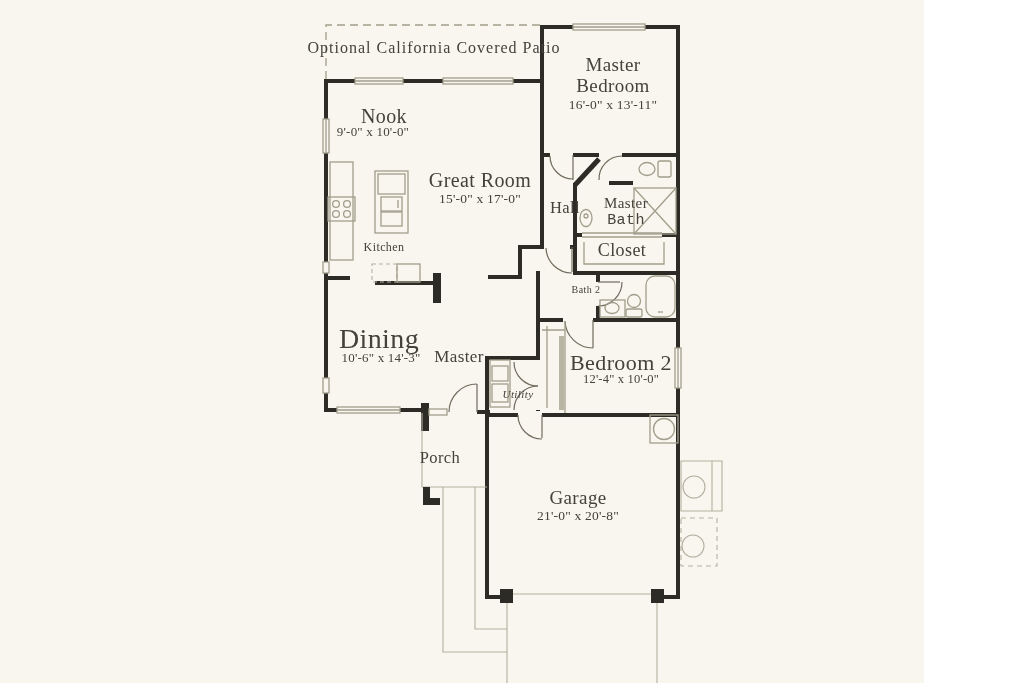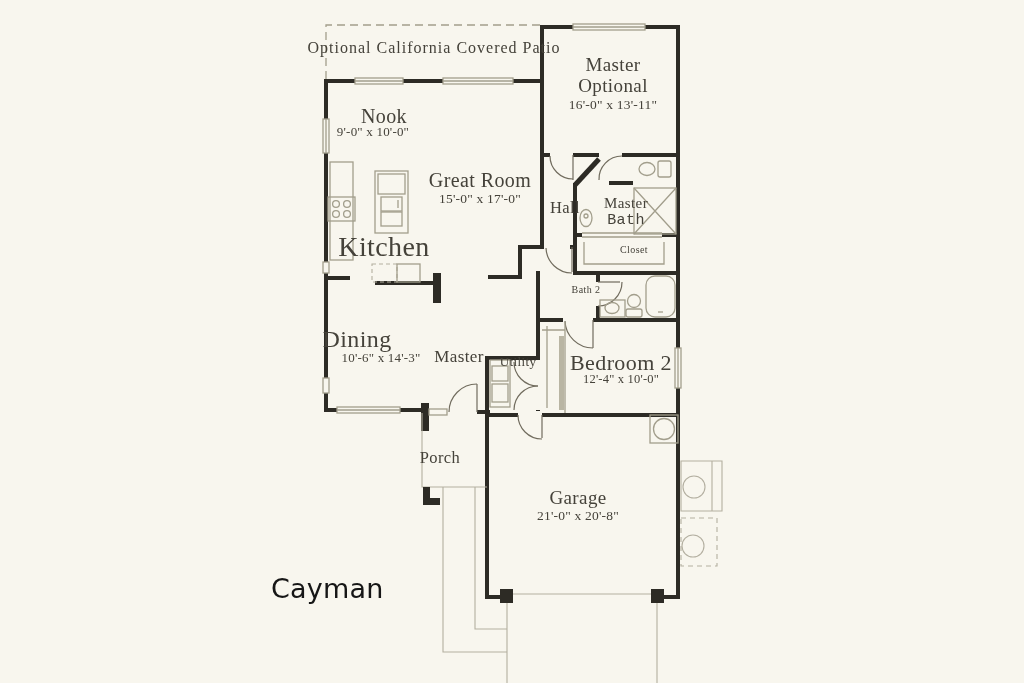--- a/index.html
+++ b/index.html
@@ -1,17 +1,17 @@
 <!DOCTYPE html>
 <html><head>
 <meta charset="utf-8">
 <style>
   html,body{margin:0;padding:0;}
   .stage{
-    position:relative;width:1024px;height:683px;overflow:hidden;
+    position:relative;width:924px;height:683px;overflow:hidden;
     background:#f8f6ee;
     font-family:"Liberation Serif",serif;
   }
   .lbl{
     position:absolute;transform:translate(-50%,-50%);
     color:#45423a;white-space:nowrap;line-height:1;letter-spacing:.4px;
   }
   .dims{letter-spacing:.2px;}
   .plan-name{
     position:absolute;transform:none;color:#161616;
@@ -257,50 +257,49 @@
         <path class="thin2" d="M510,594 L655,594"></path>
         <rect class="blackfill" x="500" y="589" width="13" height="14"></rect>
         <rect class="blackfill" x="651" y="589" width="13" height="14"></rect>
       </g>
     </g>
   </svg>
 
   <div class="lbl" style="left:434px;top:48px;font-size:16px;letter-spacing:1px;">Optional California Covered Patio</div>
 
   <div class="lbl" style="left:613px;top:64px;font-size:19px;">Master</div>
-  <div class="lbl" style="left:613px;top:85px;font-size:19px;">Optional</div>
+  <div class="lbl" style="left:613px;top:85px;font-size:19px;">Bedroom</div>
   <div class="lbl dims" style="left:613px;top:105px;font-size:13.5px;">16'-0" x 13'-11"</div>
 
   <div class="lbl" style="left:384px;top:116px;font-size:20px;">Nook</div>
   <div class="lbl dims" style="left:373px;top:131px;font-size:13px;">9'-0" x 10'-0"</div>
 
   <div class="lbl" style="left:480px;top:180px;font-size:20px;">Great Room</div>
   <div class="lbl dims" style="left:480px;top:199px;font-size:13.5px;">15'-0" x 17'-0"</div>
 
   <div class="lbl" style="left:559px;top:208px;font-size:16.5px;padding-left:12px;">Hall</div>
 
   <div class="lbl" style="left:626px;top:203px;font-size:15px;">Master</div>
   <div class="lbl" style="left:626px;top:220px;font-size:15px;font-family:Liberation Mono, monospace;">Bath</div>
 
-  <div class="lbl" style="left:622px;top:250px;font-size:10px;margin-left:12px;">Closet</div>
-
-  <div class="lbl" style="left:384px;top:247px;font-size:28px;">Kitchen</div>
+  <div class="lbl" style="left:622px;top:250px;font-size:18px;">Closet</div>
+
+  <div class="lbl" style="left:384px;top:247px;font-size:12px;">Kitchen</div>
 
   <div class="lbl" style="left:586px;top:290px;font-size:10px;">Bath 2</div>
 
-  <div class="lbl" style="left:357px;top:339px;font-size:24px;">Dining</div>
+  <div class="lbl" style="left:379px;top:339px;font-size:28px;">Dining</div>
   <div class="lbl dims" style="left:381px;top:357px;font-size:13px;">10'-6" x 14'-3"</div>
 
   <div class="lbl" style="left:459px;top:356px;font-size:17px;">Master</div>
 
-  <div class="lbl" style="left:518px;top:361px;font-size:13px;">Utility</div>
+  <div class="lbl" style="left:518px;top:394px;font-size:11px;font-style:italic;">Utility</div>
 
   <div class="lbl" style="left:621px;top:363px;font-size:22px;">Bedroom 2</div>
   <div class="lbl dims" style="left:621px;top:379px;font-size:12.5px;">12'-4" x 10'-0"</div>
 
   <div class="lbl" style="left:440px;top:458px;font-size:16.5px;">Porch</div>
 
   <div class="lbl" style="left:578px;top:497px;font-size:19px;">Garage</div>
   <div class="lbl dims" style="left:578px;top:516px;font-size:13.5px;">21'-0" x 20'-8"</div>
 
-  <div class="plan-name" style="left:271px;top:573px;font-size:27px;">Cayman</div>
 
 </div>
 
 </body></html>

